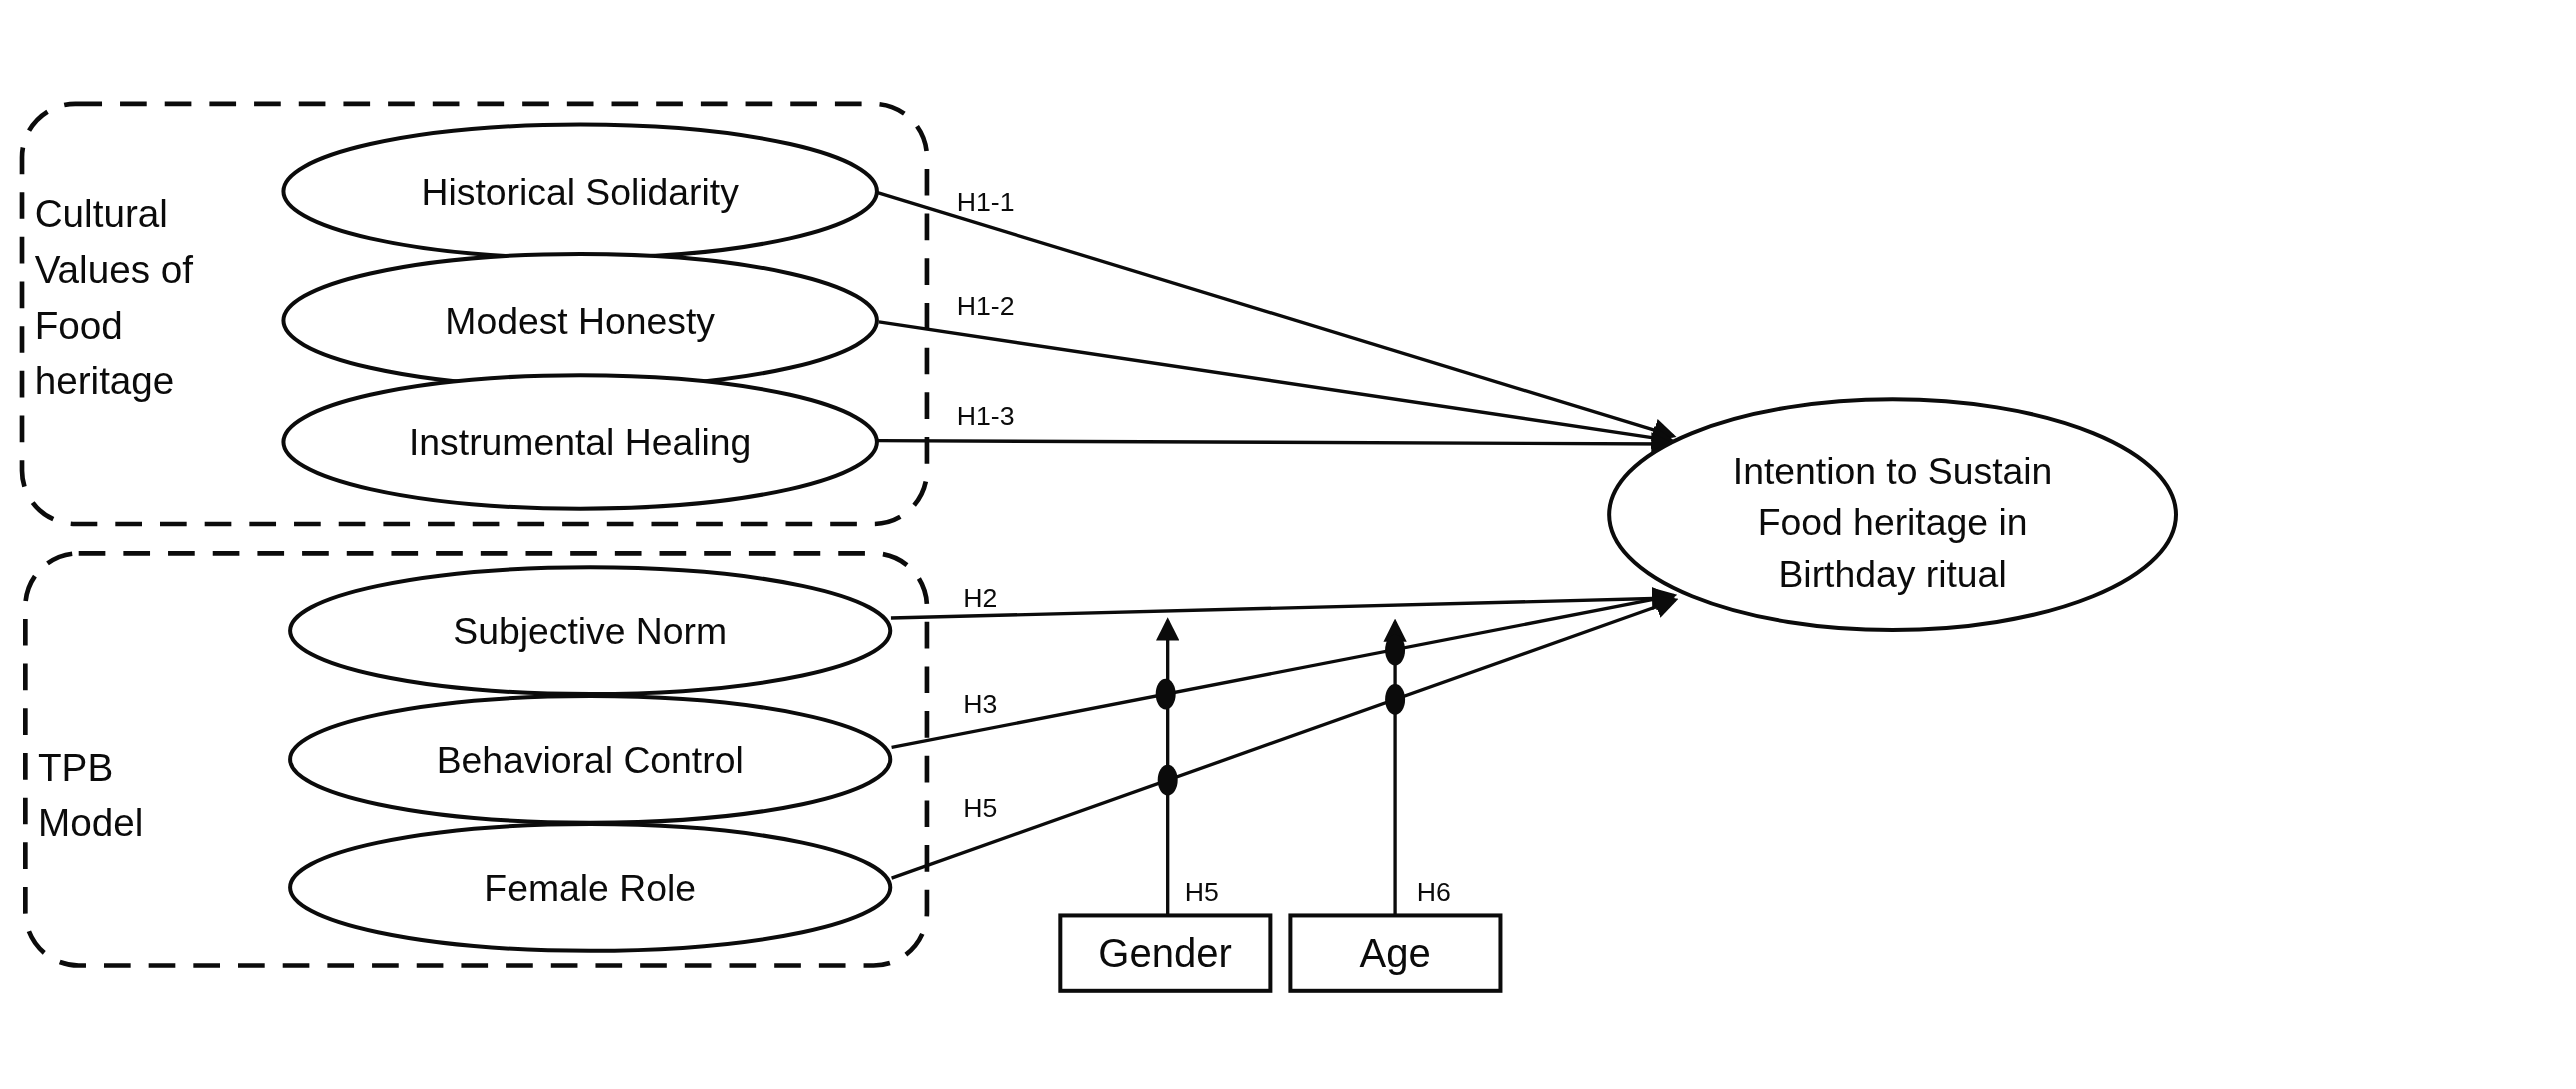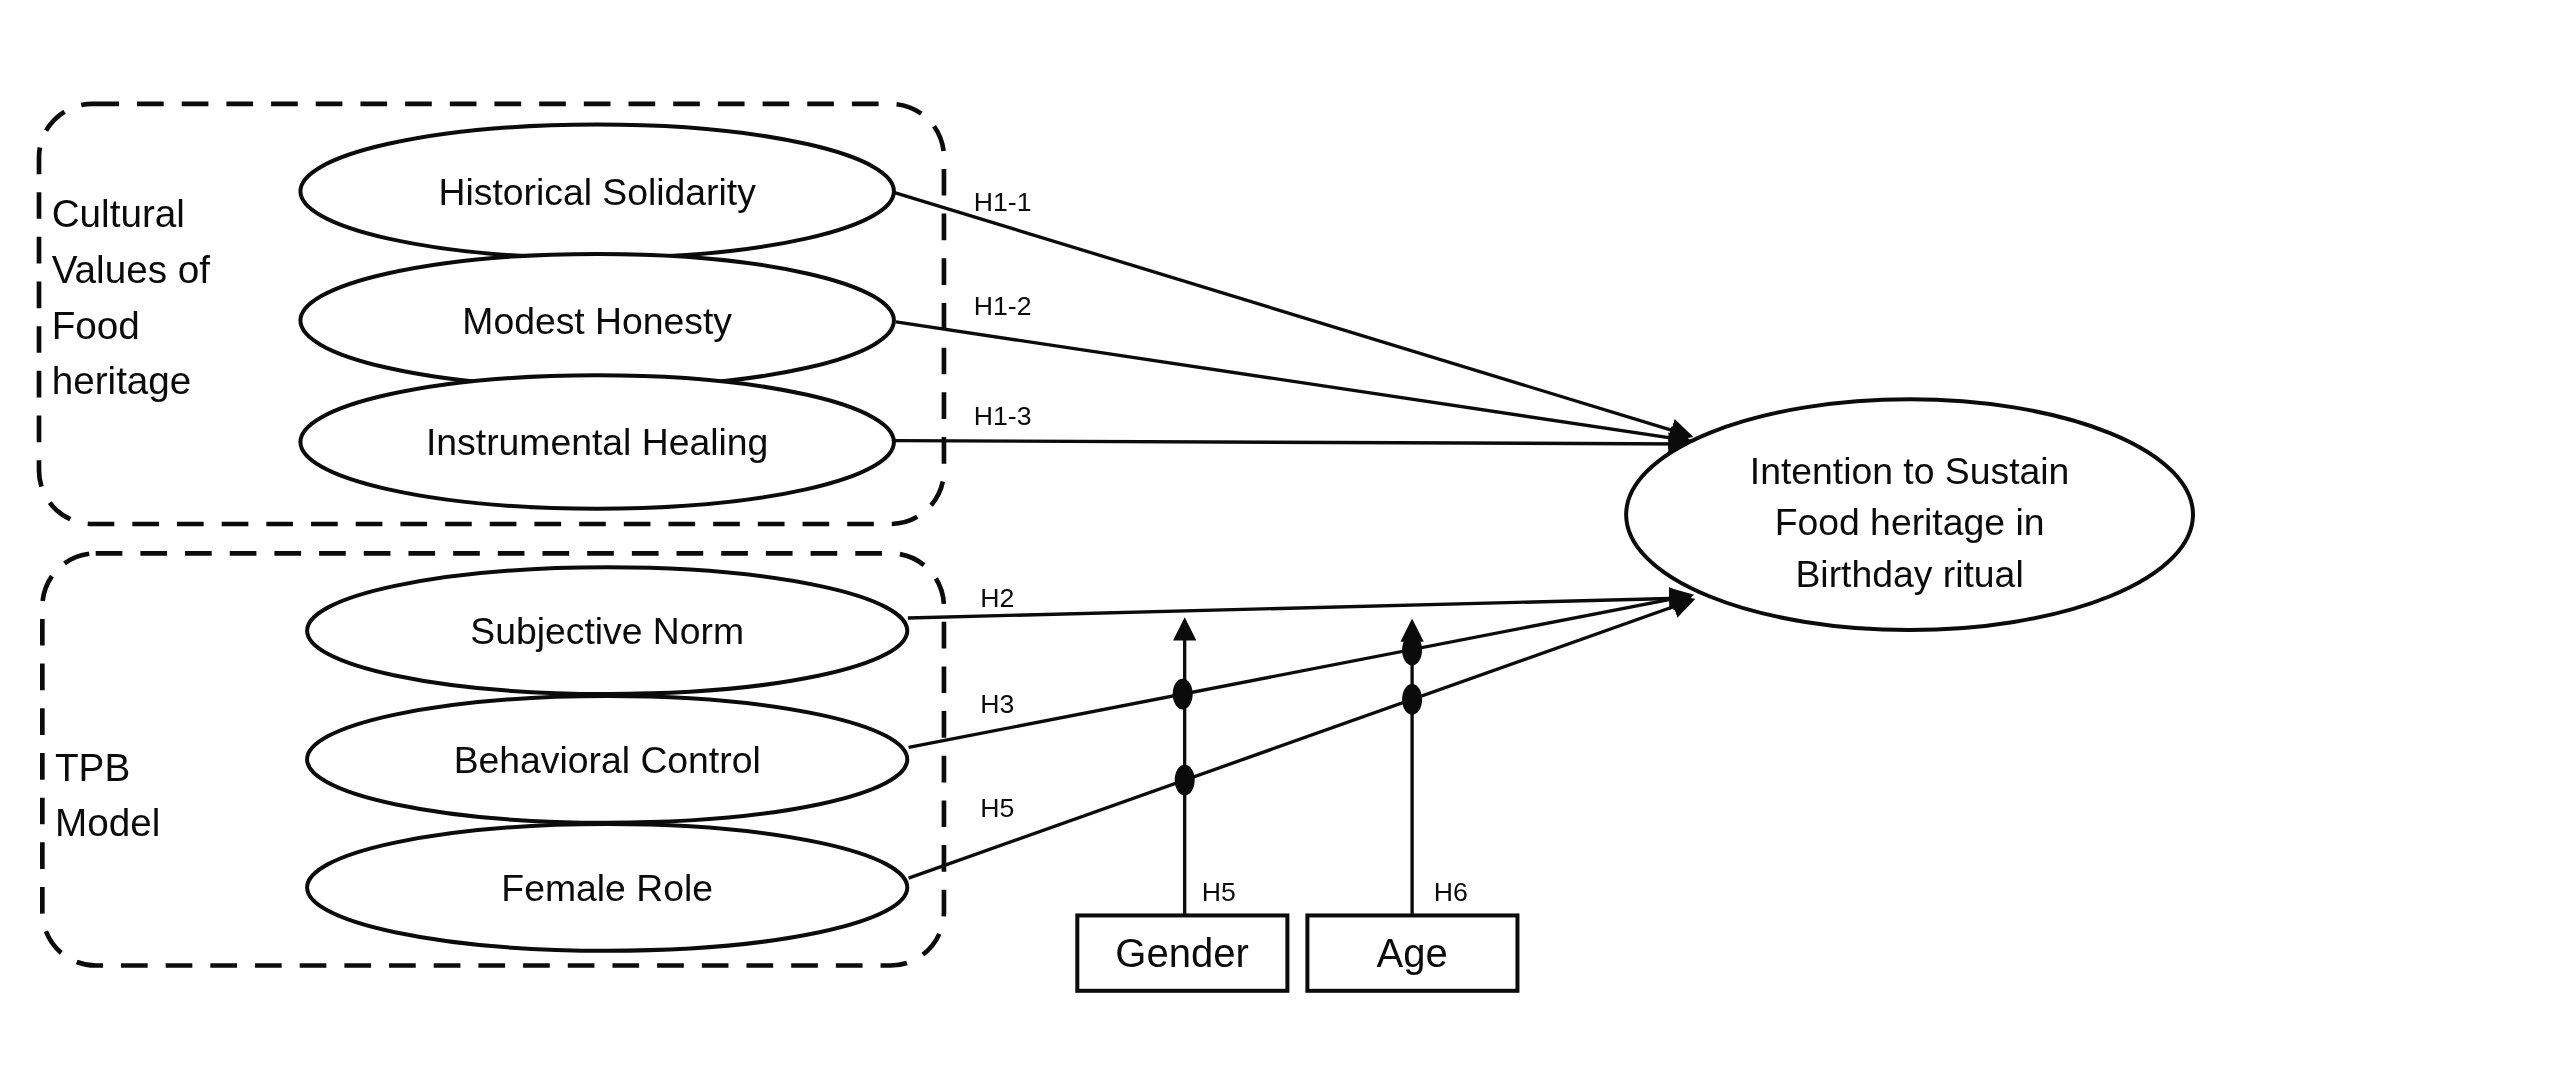--- a/index.html
+++ b/index.html
@@ -2,21 +2,20 @@
 <html style="font-size:12.5px"><head>
 <meta charset="utf-8">
 <style>
   html, body { margin: 0; padding: 0; background: #ffffff; }
   .stage {
     position: relative;
     width: 2196px;
     height: 1090px;
     background: #ffffff;
     overflow: hidden;
-    padding-left: 17px;
   }
   svg { display: block; width: 100%; height: 100%; }
   text {
     font-family: "Liberation Sans", sans-serif;
     fill: #0b0b0b;
   }
   .node-label   { font-size: 56px; text-anchor: middle; }
   .group-label  { font-size: 58px; text-anchor: start; }
   .hyp-label    { font-size: 40px; text-anchor: middle; }
   .mod-label    { font-size: 60px; text-anchor: middle; }

